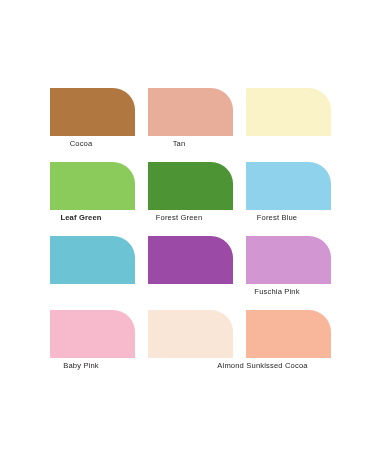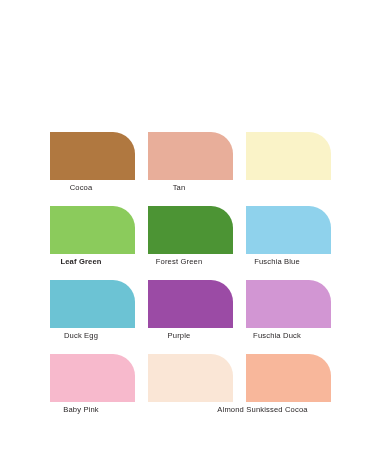--- a/index.html
+++ b/index.html
@@ -34,21 +34,20 @@
     grid-template-columns: repeat(3, 85px);
     grid-template-rows: repeat(4, 48px);
     column-gap: 13px;
     row-gap: 26px;
   }
 
   .swatch-cell {
     position: relative;
     width: 62px;
     height: 48px;
-    margin-top: 44px;
   }
 
   .swatch-chip {
     width: 85px;
     height: 48px;
     border-radius: 0 22px 0 0;
     display: block;
   }
 
   .swatch-label {
@@ -84,33 +83,31 @@
       <div class="swatch-cell">
         <div class="swatch-chip" style="background: rgb(139, 203, 92);"></div>
         <div class="swatch-label" style="color: rgb(35, 31, 32); font-weight: bold;">Leaf Green</div>
       </div>
       <div class="swatch-cell">
         <div class="swatch-chip" style="background: rgb(76, 148, 52);"></div>
         <div class="swatch-label" style="color: rgb(35, 31, 32); text-align: center;">Forest Green</div>
       </div>
       <div class="swatch-cell">
         <div class="swatch-chip" style="background: rgb(143, 210, 236);"></div>
-        <div class="swatch-label" style="color: rgb(35, 31, 32);">Fuschia Blue</div>
+        <div class="swatch-label" style="color: rgb(35, 31, 32);">Forest Blue</div>
       </div>
       <div class="swatch-cell">
         <div class="swatch-chip" style="background: rgb(108, 195, 212);"></div>
-        <div class="swatch-label" style="color: rgb(35, 31, 32);">Duck Egg</div>
       </div>
       <div class="swatch-cell">
         <div class="swatch-chip" style="background: rgb(155, 75, 165);"></div>
-        <div class="swatch-label" style="color: rgb(35, 31, 32);">Purple</div>
       </div>
       <div class="swatch-cell">
         <div class="swatch-chip" style="background: rgb(210, 150, 211);"></div>
-        <div class="swatch-label" style="color: rgb(35, 31, 32);">Fuschia Duck</div>
+        <div class="swatch-label" style="color: rgb(35, 31, 32);">Fuschia Pink</div>
       </div>
       <div class="swatch-cell">
         <div class="swatch-chip" style="background: rgb(247, 185, 204);"></div>
         <div class="swatch-label" style="color: rgb(35, 31, 32);">Baby Pink</div>
       </div>
       <div class="swatch-cell">
         <div class="swatch-chip" style="background: rgb(250, 230, 214);"></div>
         <div class="swatch-label" style="color: rgb(35, 31, 32); text-align: right;">Almond</div>
       </div>
       <div class="swatch-cell">

